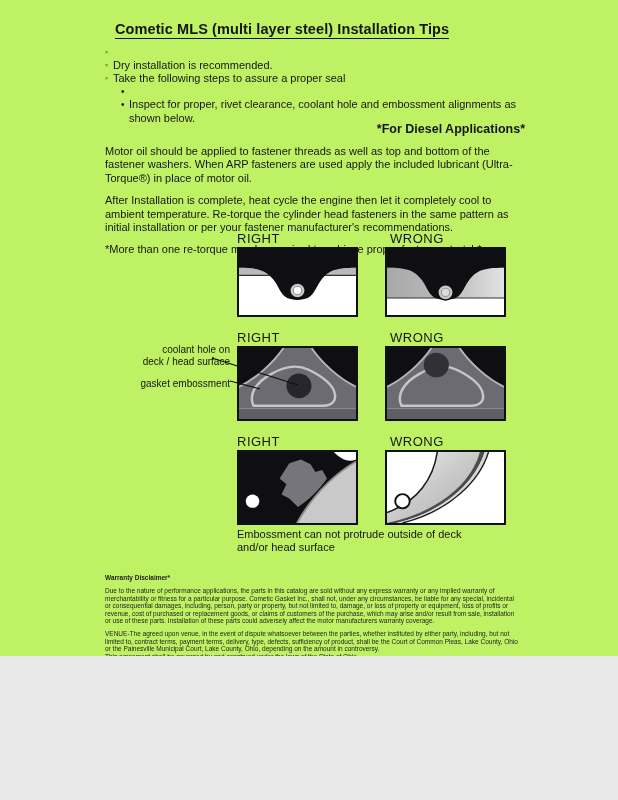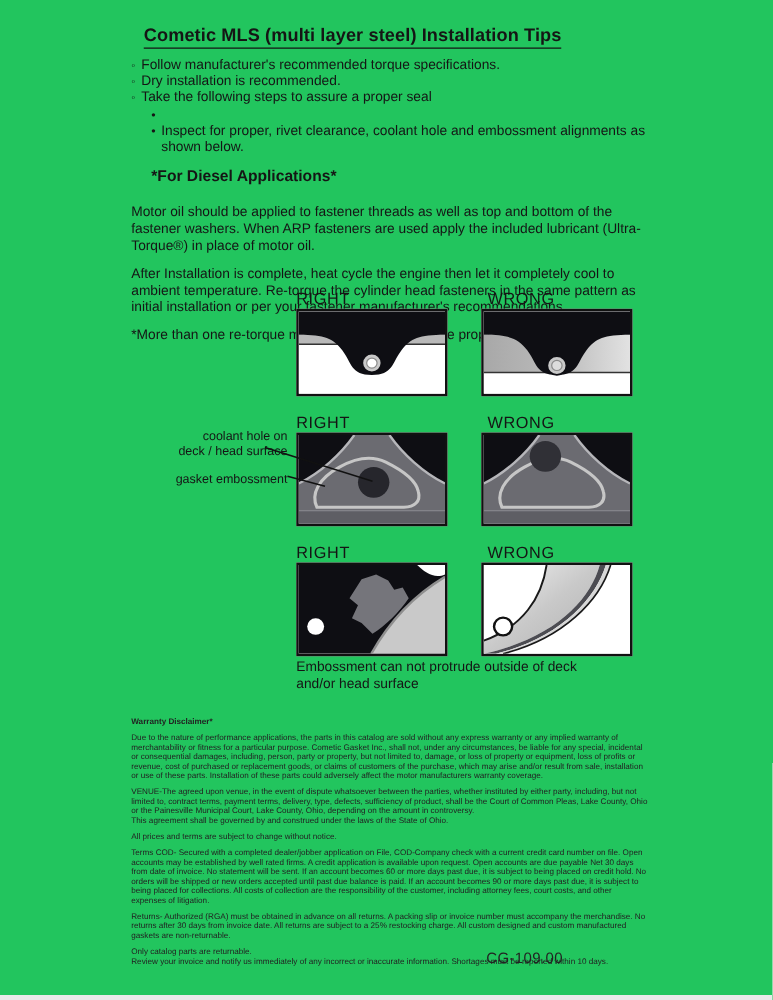--- a/index.html
+++ b/index.html
@@ -1,34 +1,34 @@
 <!DOCTYPE html>
 <html><head>
 <meta charset="utf-8">
 <style>
   html,body{margin:0;padding:0;background:#e9e9e9;}
   .page{
-    position:relative;width:618px;height:796px;background:#22c55e;
+    position:relative;width:618px;height:656px;background:#bef264;
     font-family:"Liberation Sans", sans-serif;color:#151515;overflow:hidden;
     margin:0 auto;
   }
   
   .intro{position:absolute;left:105px;top:20px;width:420px;}
   .doc-title{
     display:inline-block;margin-left:10px;font-size:14.5px;font-weight:bold;
     border-bottom:1.6px solid #151515;padding-bottom:1px;letter-spacing:.1px;
   }
   .bullets{margin-top:7px;font-size:11px;line-height:13.2px;}
   .bullet{display:flex;}
   .bullet .mark{width:8px;flex:0 0 8px;font-size:9px;line-height:13px;}
   .sub{margin-left:16px;}
   .sub .mark{font-size:10px;}
   
   .diesel{position:absolute;left:105px;top:118px;width:424px;}
-  .diesel h2{margin:16px;font-size:12.5px;font-weight:bold;}
+  .diesel h2{margin:4px;font-size:12.5px;font-weight:bold;text-align:right;}
   .diesel p{margin:9px 0 0 0;font-size:11px;line-height:13.4px;}
   
   .diagrams{position:absolute;left:237px;top:231px;width:274px;}
   .diag-row{margin-bottom:13px;}
   .label-row{display:flex;width:274px;}
   .label-row .dlabel{
     width:121px;text-align:left;font-size:13px;font-weight:normal;
     letter-spacing:.5px;line-height:15px;
   }
   .label-row .dlabel.second{margin-left:32px;}
@@ -59,21 +59,20 @@
 </head>
 <body>
 
 <div class="page">
 
   <div class="intro">
     <div class="doc-title">Cometic MLS (multi layer steel) Installation Tips</div>
     <div class="bullets">
       <div class="bullet">
         <span class="mark">◦</span>
-        <span>Follow manufacturer's recommended torque specifications.</span>
       </div>
       <div class="bullet">
         <span class="mark">◦</span>
         <span>Dry installation is recommended.</span>
       </div>
       <div class="bullet">
         <span class="mark">◦</span>
         <span>Take the following steps to assure a proper seal</span>
       </div>
       <div class="bullet sub">

